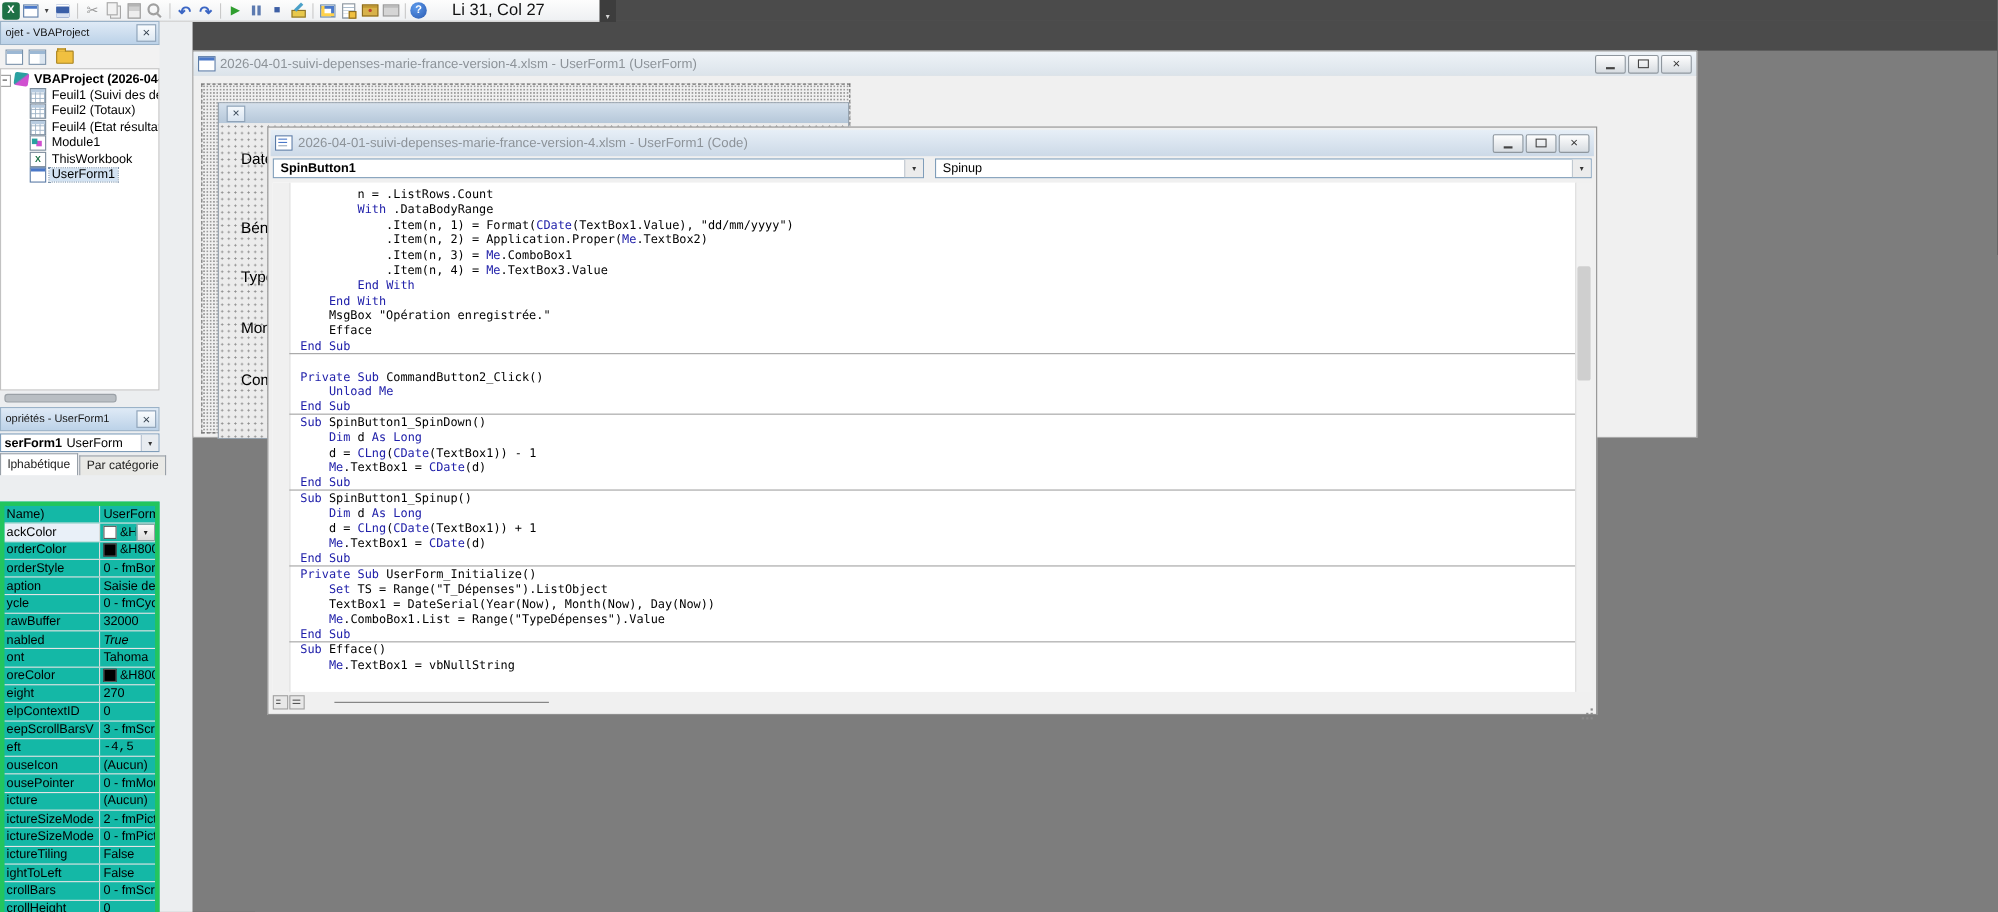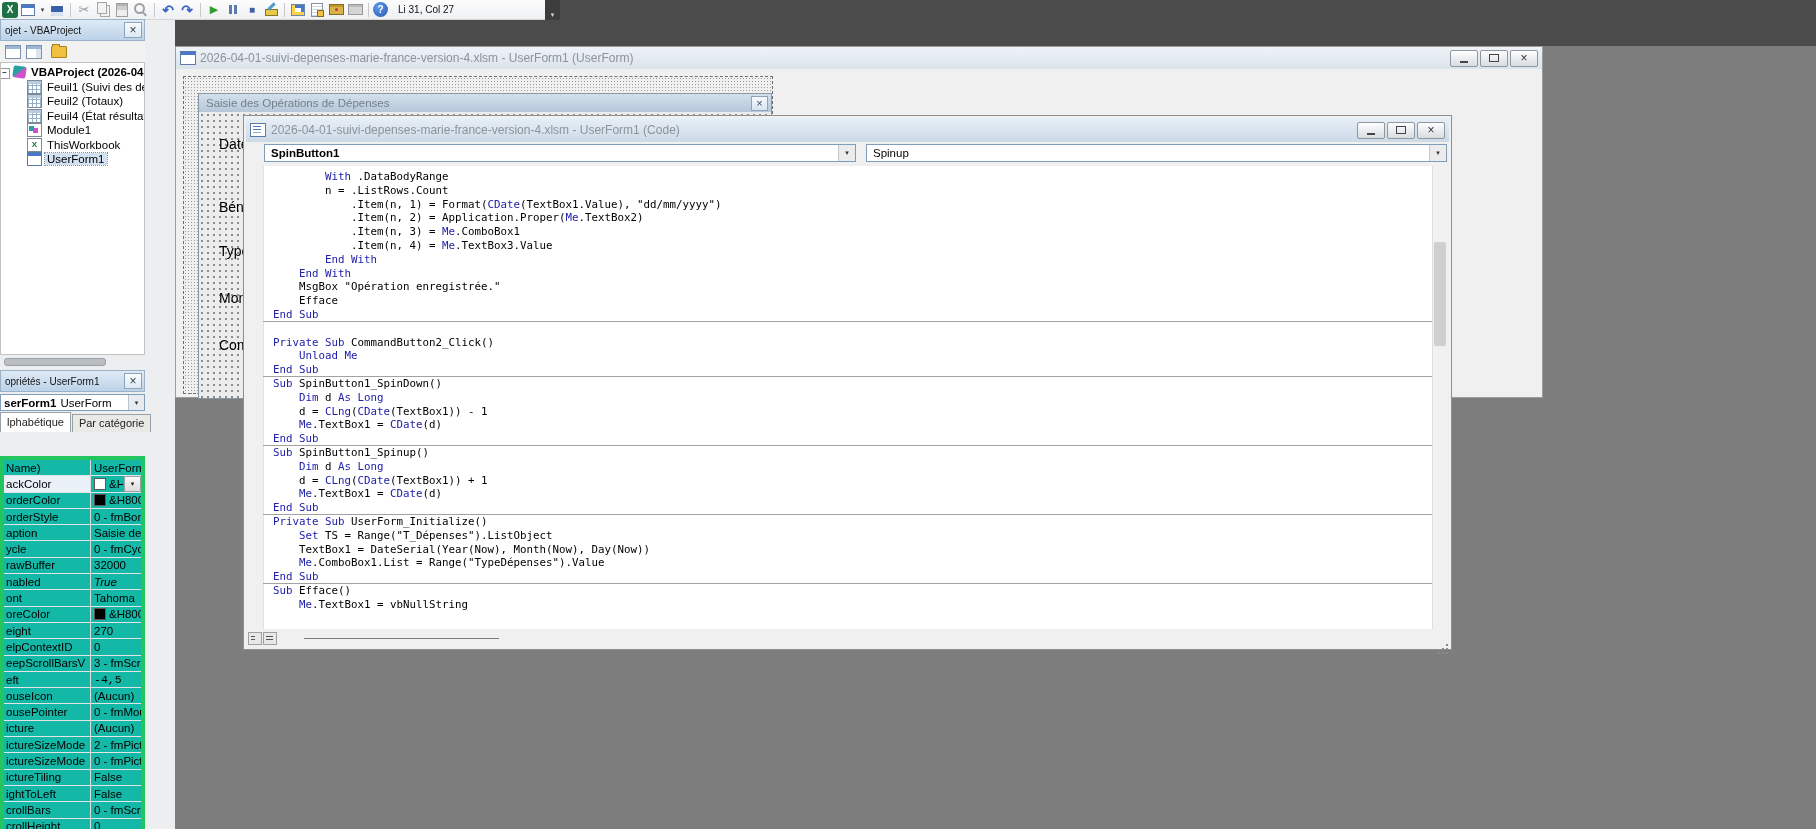--- a/index.html
+++ b/index.html
@@ -31,21 +31,21 @@
   .design-mode-icon::before{content:"";width:11px;height:5px;background:#e8c84a;border:1px solid #8a7430;margin-top:6px}
   .design-mode-icon::after{content:"";position:absolute;width:9px;height:3px;background:#4aa0c8;transform:rotate(-45deg);top:4px;left:5px}
   .project-explorer-icon::before{content:"";width:12px;height:10px;border:1px solid #6888aa;background:#fff;box-shadow:inset 3px -3px 0 #ffd24a,inset -3px 3px 0 #4a78c8}
   .properties-window-icon::before{content:"";width:10px;height:12px;background:repeating-linear-gradient(#fff,#fff 2px,#9ab0c4 3px);border:1px solid #88929c}
   .properties-window-icon::after{content:"";position:absolute;width:5px;height:5px;background:#f0c040;border:1px solid #8a6a20;right:2px;bottom:1px}
   .toolbox-icon::before{content:"";width:13px;height:9px;background:#d8b24a;border:1px solid #8a6a20;box-shadow:inset 0 2px 0 #c09830}
   .toolbox-icon::after{content:"";position:absolute;width:3px;height:3px;background:#c04030;border-radius:50%;top:7px;left:8px}
   .object-browser-icon::before{content:"";width:13px;height:9px;background:#d5d5d5;border:1px solid #9a9a9a;box-shadow:inset 0 2px 0 #bcbcbc}
   .help-icon{width:15px;height:15px;border-radius:50%;background:radial-gradient(circle at 35% 30%,#5c9aec,#2a5ab0);color:#fff;font-weight:bold;font-size:10px}
   .help-icon::before{content:"?"}
-  #toolbar-status{font-size:10px;color:#101010;margin-left:9px;white-space:nowrap}
+  #toolbar-status{font-size:15px;color:#101010;margin-left:22px;white-space:nowrap}
   #tb-handle{left:545px;top:0;width:15px;height:19px;background:#3d3d3d;display:flex;align-items:flex-end;justify-content:center;color:#d6d6d6;font-size:7px;padding-bottom:1px}
   #tb-handle::before{content:"▾"}
   #tb-dark{left:560px;top:0;width:1256px;height:19px;background:#4b4b4b}
   #band{left:175px;top:19px;width:1641px;height:27px;background:#4b4b4b}
   #leftbg{left:0;top:19px;width:175px;height:810px;background:#eceef0}
 
   
   .ptitle{height:22px;background:linear-gradient(#dfeaf6,#bcd2e8);border:1px solid #9ab2c8;display:flex;align-items:center;padding:0 2px 0 4px;font-size:10px;color:#151515;box-sizing:border-box}
   .ptitle .t{flex:1;white-space:nowrap;overflow:hidden}
   .xbtn{width:16px;height:14px;border:1px solid #8fa3b8;background:linear-gradient(#fafcfe,#dde8f2);display:flex;align-items:center;justify-content:center;font-size:9px;color:#33404e}
@@ -110,21 +110,21 @@
   #uform-title{height:18px;background:linear-gradient(#d4e0ec,#b5c7d9);display:flex;align-items:center;font-size:11.5px;color:#73808d;padding:0 3px 0 7px}
   #uform-title .t{flex:1;white-space:nowrap;overflow:hidden}
   .fxbtn{width:15px;height:13px;border:1px solid #8fa3b8;background:linear-gradient(#f5f9fd,#d8e4f0);display:flex;align-items:center;justify-content:center;color:#3c4c5c}
   .fxbtn::before{content:"×";font-size:11px;line-height:1}
   #uform-client{position:absolute;left:0;top:18px;right:0;bottom:0;background:#ececec;background-image:radial-gradient(#8c8c8c .8px,transparent 1px);background-size:6px 6px}
   .flabel{position:absolute;left:20px;font-size:14px;color:#000;white-space:nowrap}
 
   #codewin{left:243px;top:115px;width:1209px;height:535px;background:#f0f0f0;border:1px solid #8f8f8f;box-sizing:border-box;z-index:5}
   #cw-title{position:absolute;left:2px;top:2px;right:2px;height:24px;background:linear-gradient(#e7eff7,#ccd9e7);display:flex;align-items:center;padding:0 4px;font-size:12px;color:#8d9399}
   #cw-title .t{flex:1;white-space:nowrap;overflow:hidden;margin-left:5px}
-  #cw-combos{position:absolute;left:20px;top:28px;right:4px;height:20px;display:flex;gap:10px}
+  #cw-combos{position:absolute;left:4px;top:28px;right:4px;height:20px;display:flex;gap:10px}
   .combo{height:18px;background:#fff;border:1px solid #7f9db9;box-sizing:border-box;display:flex;align-items:center;font-size:11.5px;padding-left:6px}
   .combo .cv{flex:1;white-space:nowrap;overflow:hidden}
   .combo.b .cv{font-weight:bold}
   .combo .arr{width:16px;height:16px;background:#ececec;border-left:1px solid #c0c8d0;display:flex;align-items:center;justify-content:center;font-size:7px;color:#333;flex:none}
   .combo .arr::before{content:"▾"}
   #combo-obj{width:592px;flex:none}
   #combo-proc{flex:1}
   #cw-body{position:absolute;left:4px;top:50px;right:18px;bottom:20px;background:#fff;overflow:hidden}
   #cw-margin{position:absolute;left:0;top:0;bottom:0;width:15px;background:#f0f0f0;border-right:1px solid #e2e2e2}
   #code-lines{position:absolute;left:15px;top:4px;right:0;font-family:"DejaVu Sans Mono","Liberation Mono",monospace;font-size:10.8px;line-height:13.8px;color:#000}
@@ -398,21 +398,20 @@
       <span class="winbtns">
         <span class="winbtn min"></span>
         <span class="winbtn max"></span>
         <span class="winbtn cls"></span>
       </span>
     </div>
     <div id="dw-body">
       <div id="hatch">
         <div id="uform">
           <div id="uform-title">
-            <span class="t">Saisie des Opérations de Dépenses</span>
             <span class="fxbtn"></span>
           </div>
           <div id="uform-client">
             <span><span class="flabel" style="top: 24px;">Date</span><span class="flabel" style="top: 87px;">Béné</span><span class="flabel" style="top: 131px;">Type</span><span class="flabel" style="top: 178px;">Mon</span><span class="flabel" style="top: 225px;">Com</span></span>
           </div>
         </div>
       </div>
     </div>
   </div>
 
@@ -432,22 +431,22 @@
         <span class="arr"></span>
       </span>
       <span class="combo" id="combo-proc">
         <span class="cv">Spinup</span>
         <span class="arr"></span>
       </span>
     </div>
     <div id="cw-body">
       <div id="cw-margin"></div>
       <div id="code-lines">
+          <div class="cl">        n = .ListRows.Count</div>
           <div class="cl">        <span class="kw">With</span> .DataBodyRange</div>
-          <div class="cl">        n = .ListRows.Count</div>
           <div class="cl">            .Item(n, 1) = Format(<span class="kw">CDate</span>(TextBox1.Value), "dd/mm/yyyy")</div>
           <div class="cl">            .Item(n, 2) = Application.Proper(<span class="kw">Me</span>.TextBox2)</div>
           <div class="cl">            .Item(n, 3) = <span class="kw">Me</span>.ComboBox1</div>
           <div class="cl">            .Item(n, 4) = <span class="kw">Me</span>.TextBox3.Value</div>
           <div class="cl">        <span class="kw">End</span> <span class="kw">With</span></div>
           <div class="cl">    <span class="kw">End</span> <span class="kw">With</span></div>
           <div class="cl">    MsgBox "Opération enregistrée."</div>
           <div class="cl">    Efface</div>
           <div class="cl sep"><span class="kw">End</span> <span class="kw">Sub</span></div>
           <div class="cl">&nbsp;</div>

